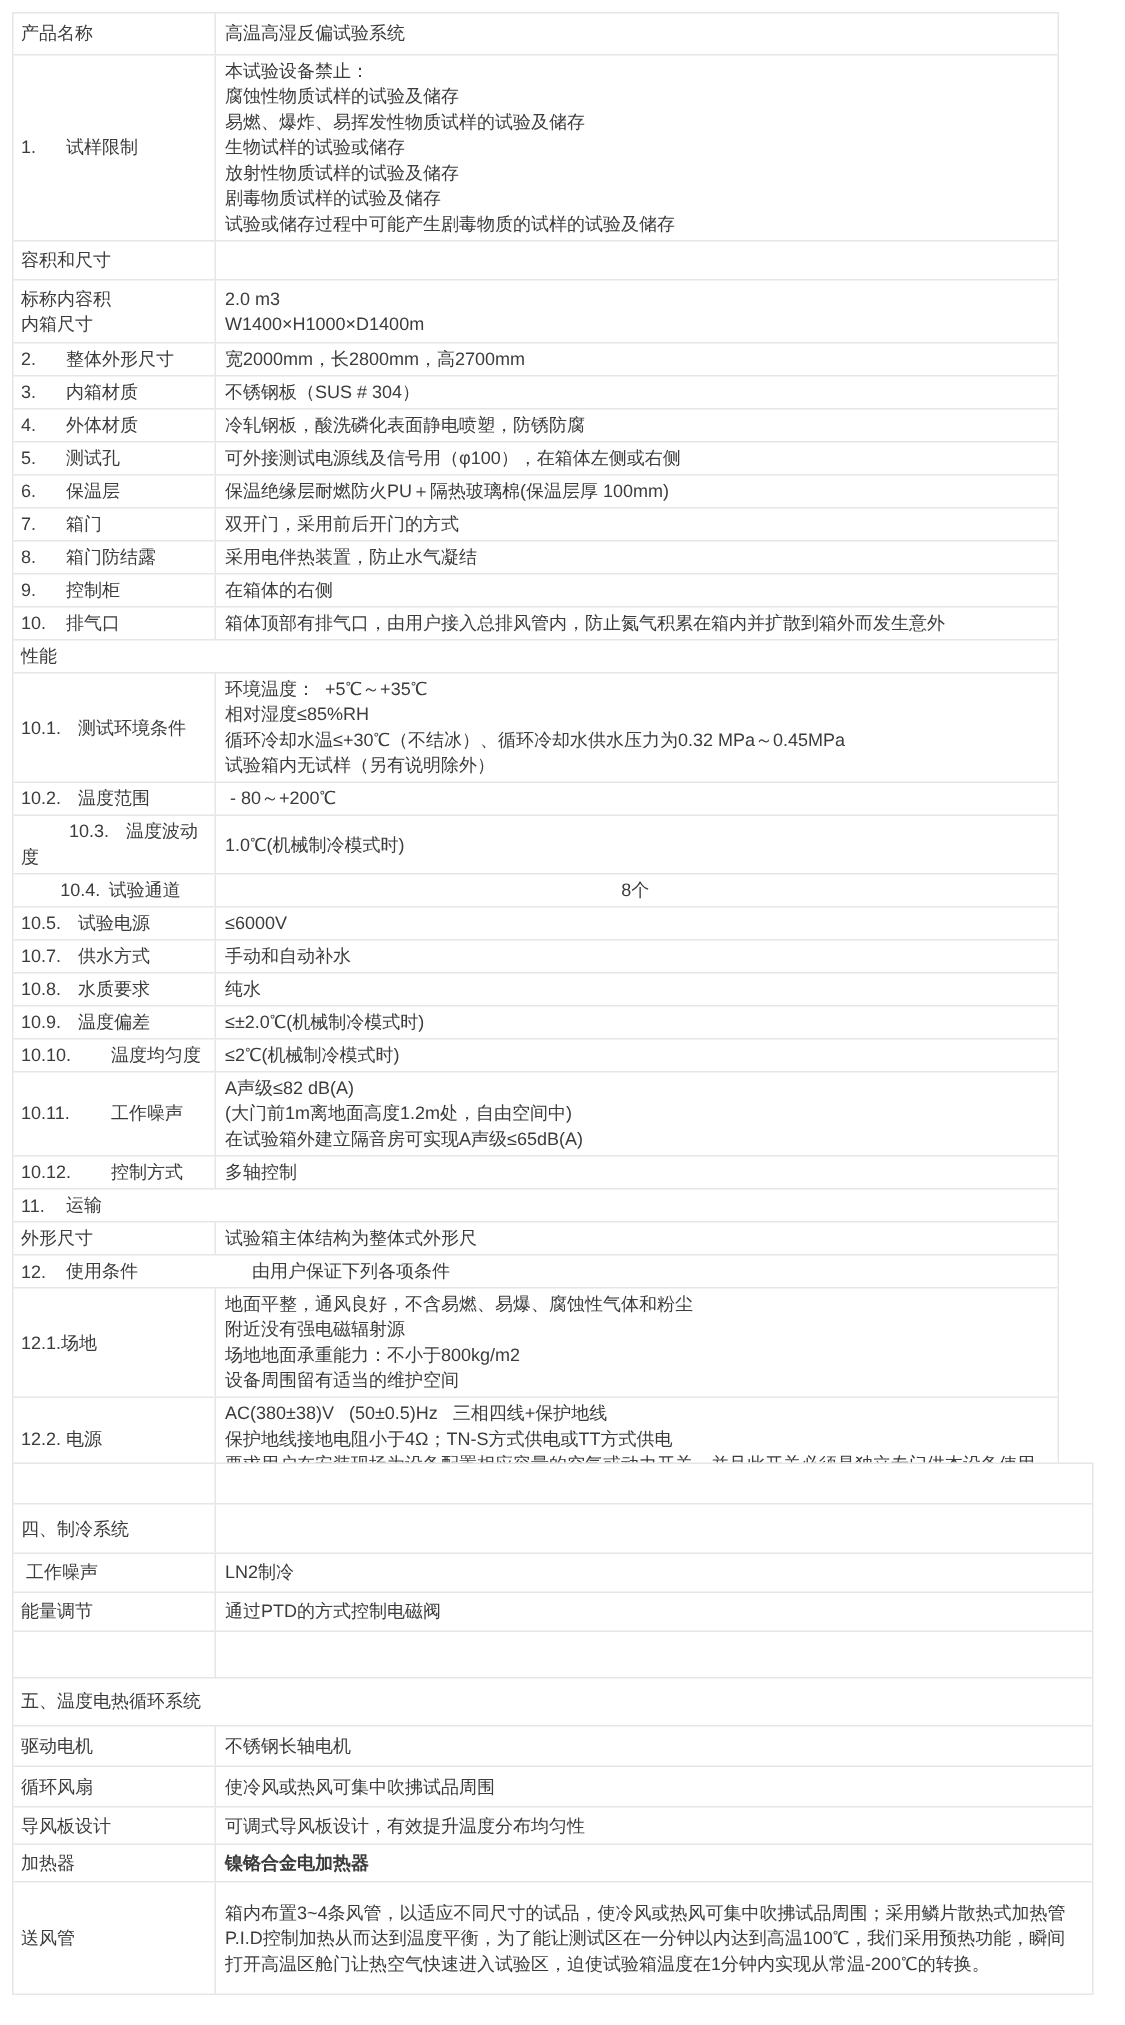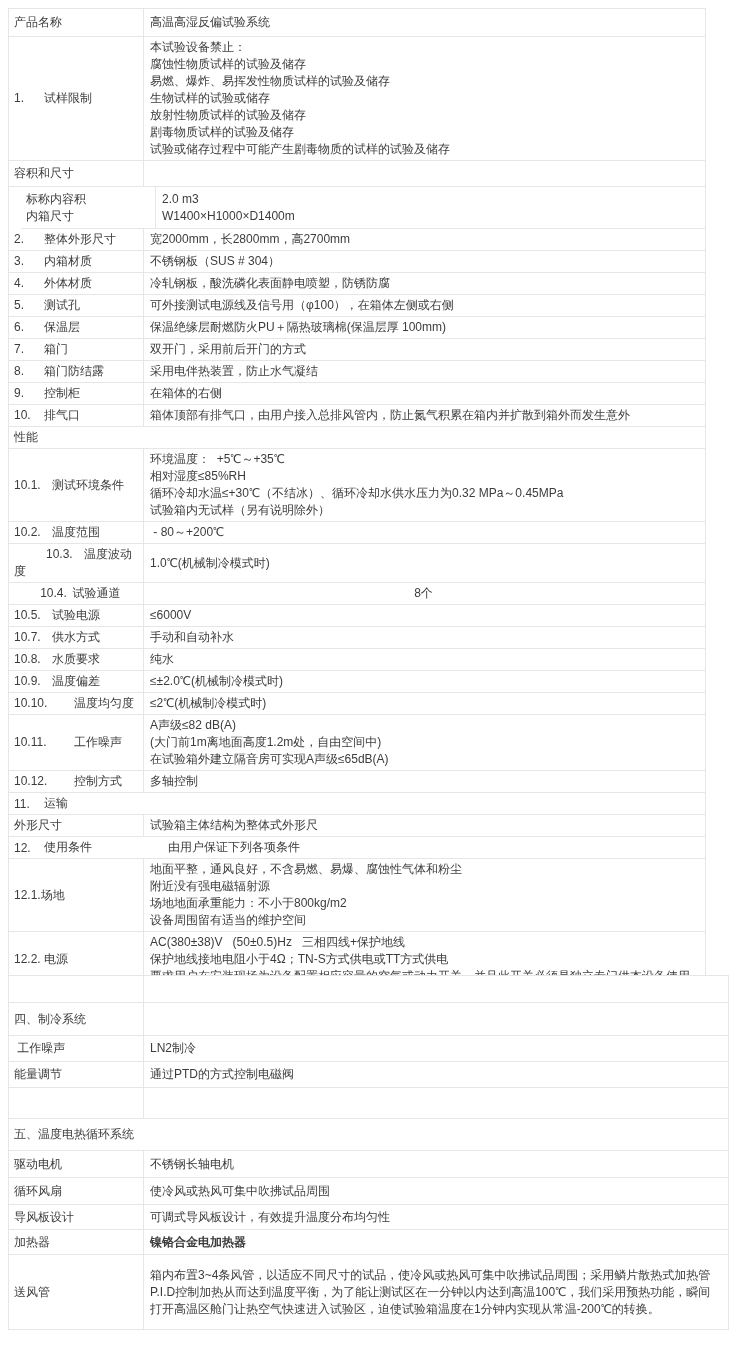--- a/index.html
+++ b/index.html
@@ -106,21 +106,21 @@
     <div class="row pair" style="min-height: 26px;">
       <div class="cell cell-left">
         <div class="lines">
           <div class="line">容积和尺寸</div>
         </div>
       </div>
       <div class="cell cell-right">
         <div class="lines"></div>
       </div>
     </div>
-    <div class="row pair" style="min-height: 42px; margin-left: 12px;">
+    <div class="row pair" style="min-height: 42px;">
       <div class="cell cell-left">
         <div class="lines">
           <div class="line">标称内容积</div>
           <div class="line">内箱尺寸</div>
         </div>
       </div>
       <div class="cell cell-right">
         <div class="lines">
           <div class="line">2.0 m3</div>
           <div class="line">W1400×H1000×D1400m</div>

